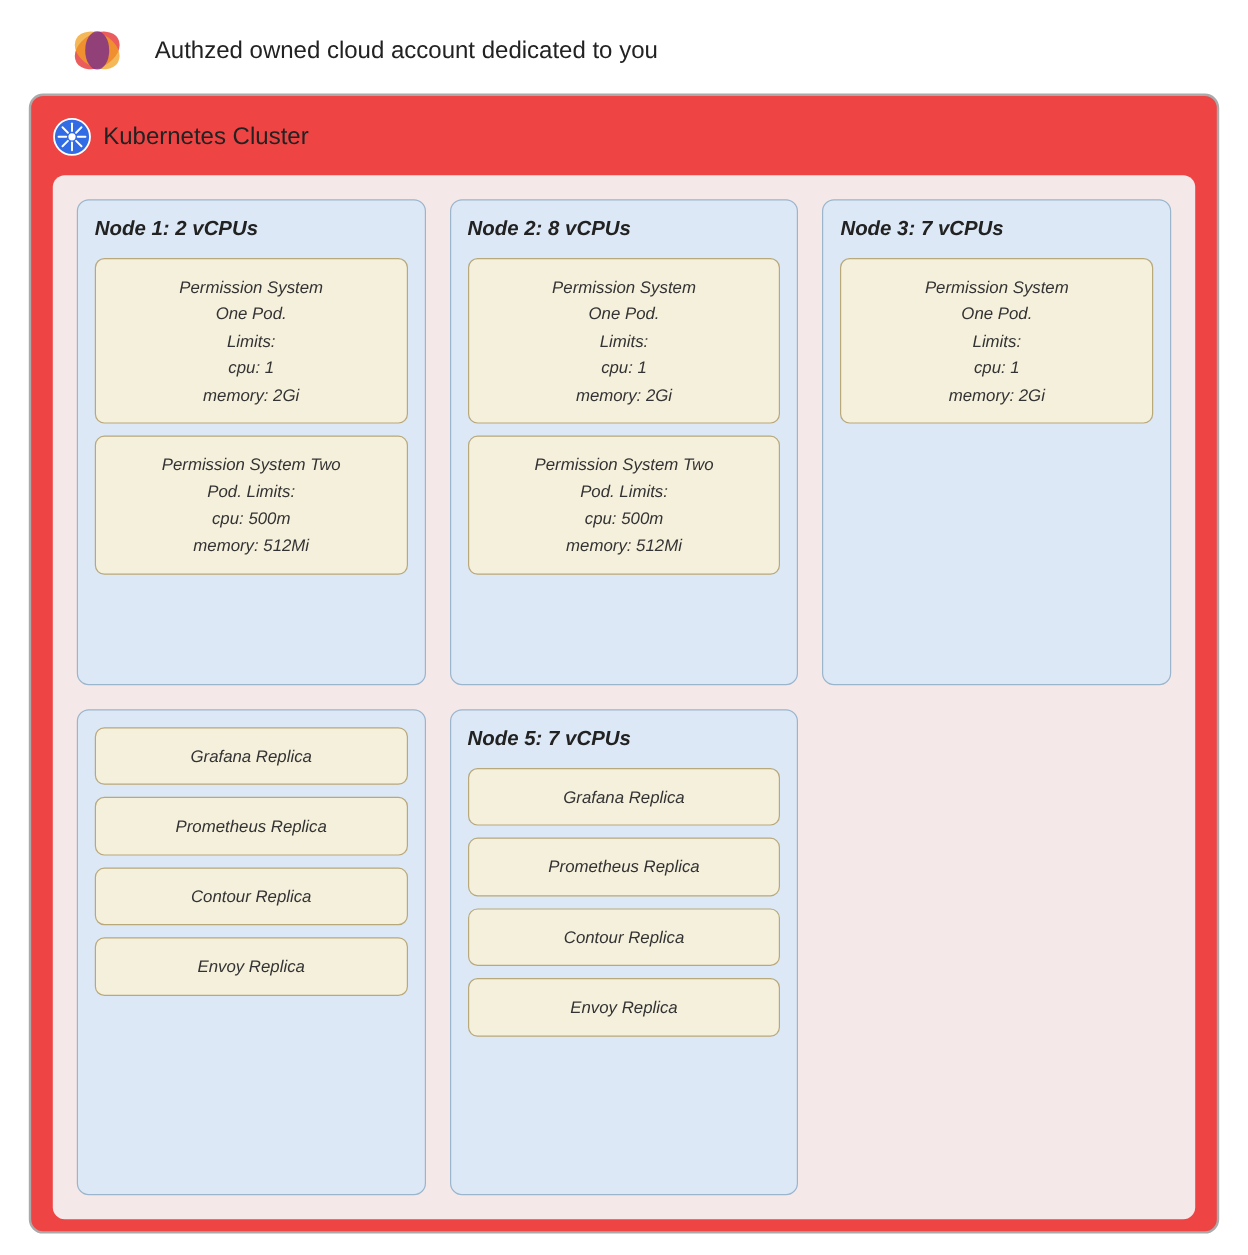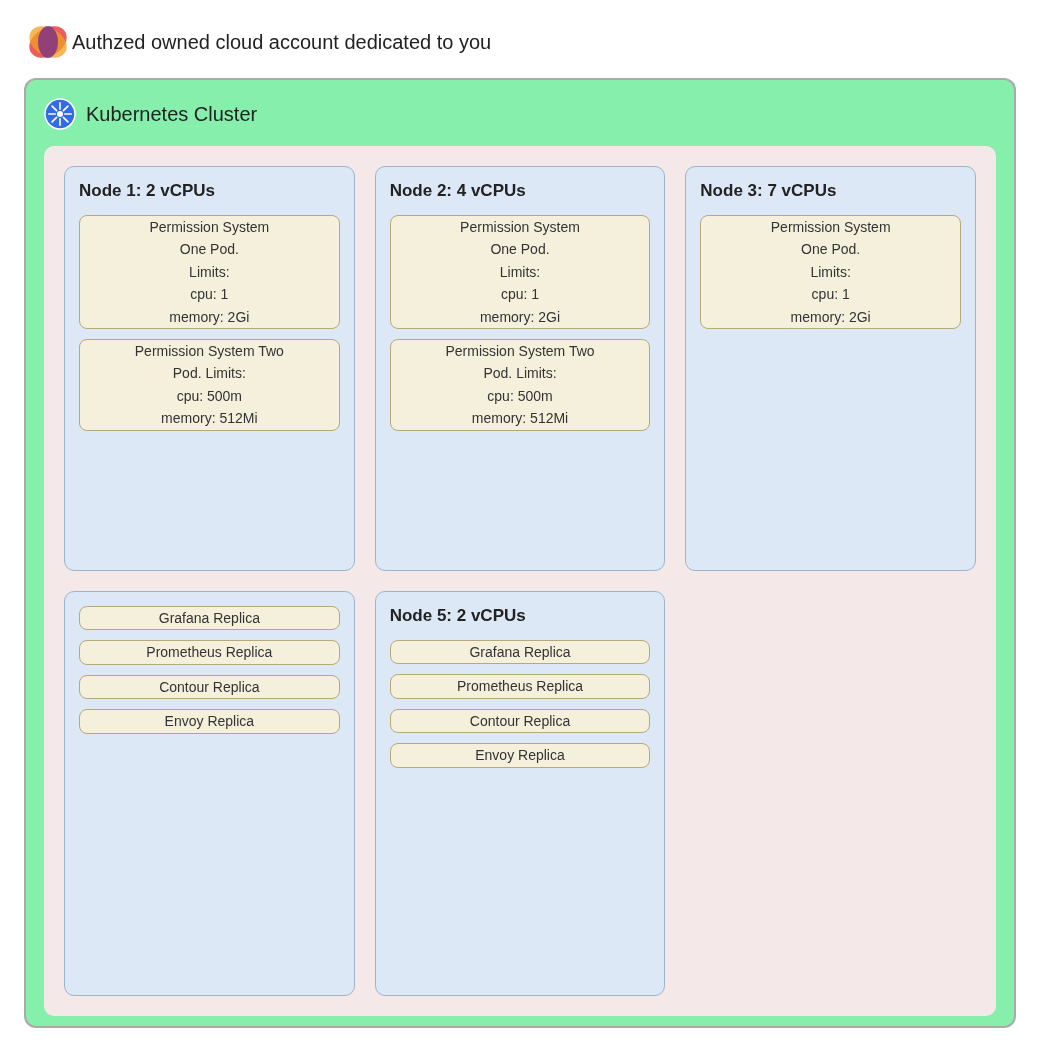--- a/index.html
+++ b/index.html
@@ -8,39 +8,40 @@
       height: 1046px;
       background: #ffffff;
       font-family: 'Segoe UI', Arial, sans-serif;
       overflow: hidden;
     }
 
     .header {
       display: flex;
       align-items: center;
       padding: 18px 24px 12px 24px;
-      gap: 0;
+      gap: 24px;
+      margin-left: 33px;
     }
 
     .header-logo {
       width: 48px;
       height: 48px;
     }
 
     .header-title {
       font-size: 20px;
       color: #222;
       font-weight: 400;
     }
 
     .outer-container {
       margin: 0 24px 24px 24px;
       border: 2px solid #aaa;
       border-radius: 12px;
-      background: #86efac;
+      background: #ef4444;
       padding: 18px;
       height: 950px;
     }
 
     .cluster-header {
       display: flex;
       align-items: center;
       gap: 10px;
       margin-bottom: 16px;
     }
@@ -63,20 +64,21 @@
       height: 870px;
       display: flex;
       flex-direction: column;
       gap: 20px;
     }
 
     .nodes-row {
       display: flex;
       gap: 20px;
       flex: 1;
+      font-style: italic;
     }
 
     .node-box {
       background: #dce8f5;
       border: 1.5px solid #9bb5cc;
       border-radius: 10px;
       padding: 14px;
       flex: 1;
       display: flex;
       flex-direction: column;
@@ -87,20 +89,21 @@
       font-size: 17px;
       font-weight: 600;
       color: #222;
       margin-bottom: 4px;
     }
 
     .pod-box {
       background: #f5f0dc;
       border: 1.5px solid #b8a87a;
       border-radius: 8px;
+      padding: 12px;
       text-align: center;
       font-size: 14px;
       color: #333;
       line-height: 1.6;
     }
 
     
     .row1 .node-box {
       min-width: 0;
     }
@@ -161,21 +164,21 @@
 Limits:
 cpu: 1
 memory: 2Gi</div>
         <div class="pod-box" style="white-space: pre-line;">Permission System Two
 Pod. Limits:
 cpu: 500m
 memory: 512Mi</div>
       </div>
 
       <div class="node-box">
-        <div class="node-title">Node 2: 4 vCPUs</div>
+        <div class="node-title">Node 2: 8 vCPUs</div>
         <div class="pod-box" style="white-space: pre-line;">Permission System
 One Pod.
 Limits:
 cpu: 1
 memory: 2Gi</div>
         <div class="pod-box" style="white-space: pre-line;">Permission System Two
 Pod. Limits:
 cpu: 500m
 memory: 512Mi</div>
       </div>
@@ -194,21 +197,21 @@
     <div class="nodes-row row2">
 
       <div class="node-box">
         <div class="pod-box">Grafana Replica</div>
         <div class="pod-box">Prometheus Replica</div>
         <div class="pod-box">Contour Replica</div>
         <div class="pod-box">Envoy Replica</div>
       </div>
 
       <div class="node-box">
-        <div class="node-title">Node 5: 2 vCPUs</div>
+        <div class="node-title">Node 5: 7 vCPUs</div>
         <div class="pod-box">Grafana Replica</div>
         <div class="pod-box">Prometheus Replica</div>
         <div class="pod-box">Contour Replica</div>
         <div class="pod-box">Envoy Replica</div>
       </div>
 
       <div class="node-box empty-node" style="visibility:hidden;"></div>
 
     </div>
 

